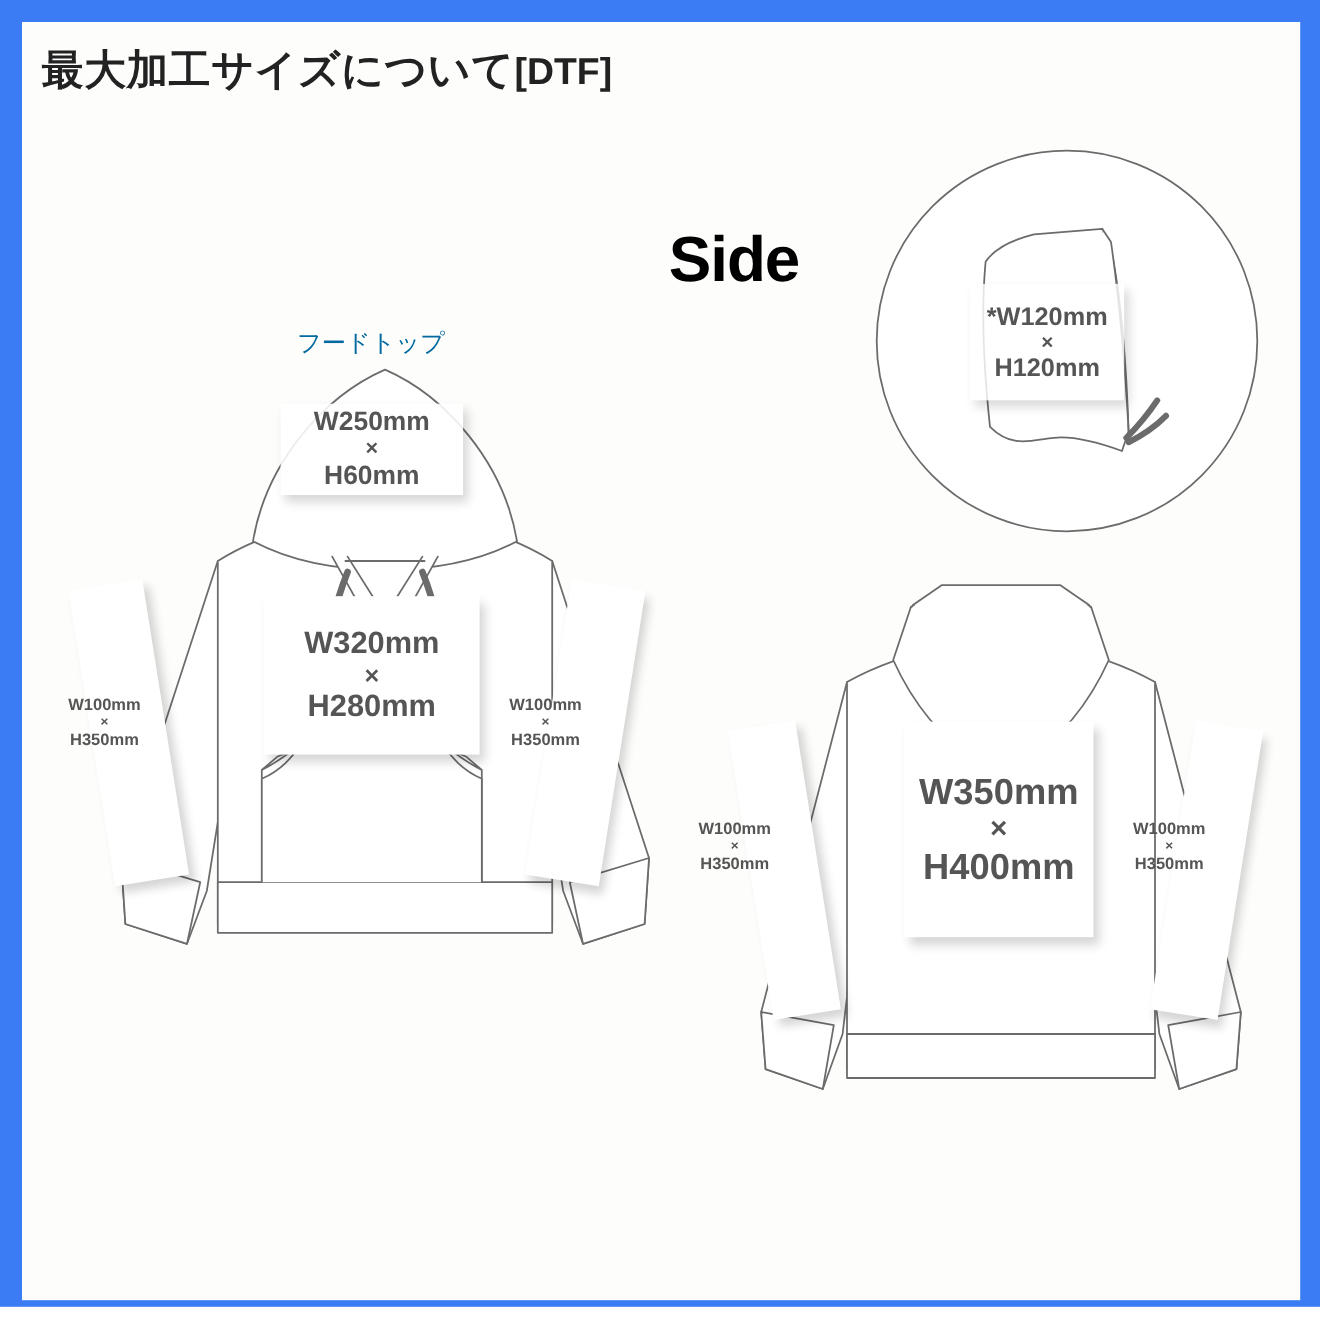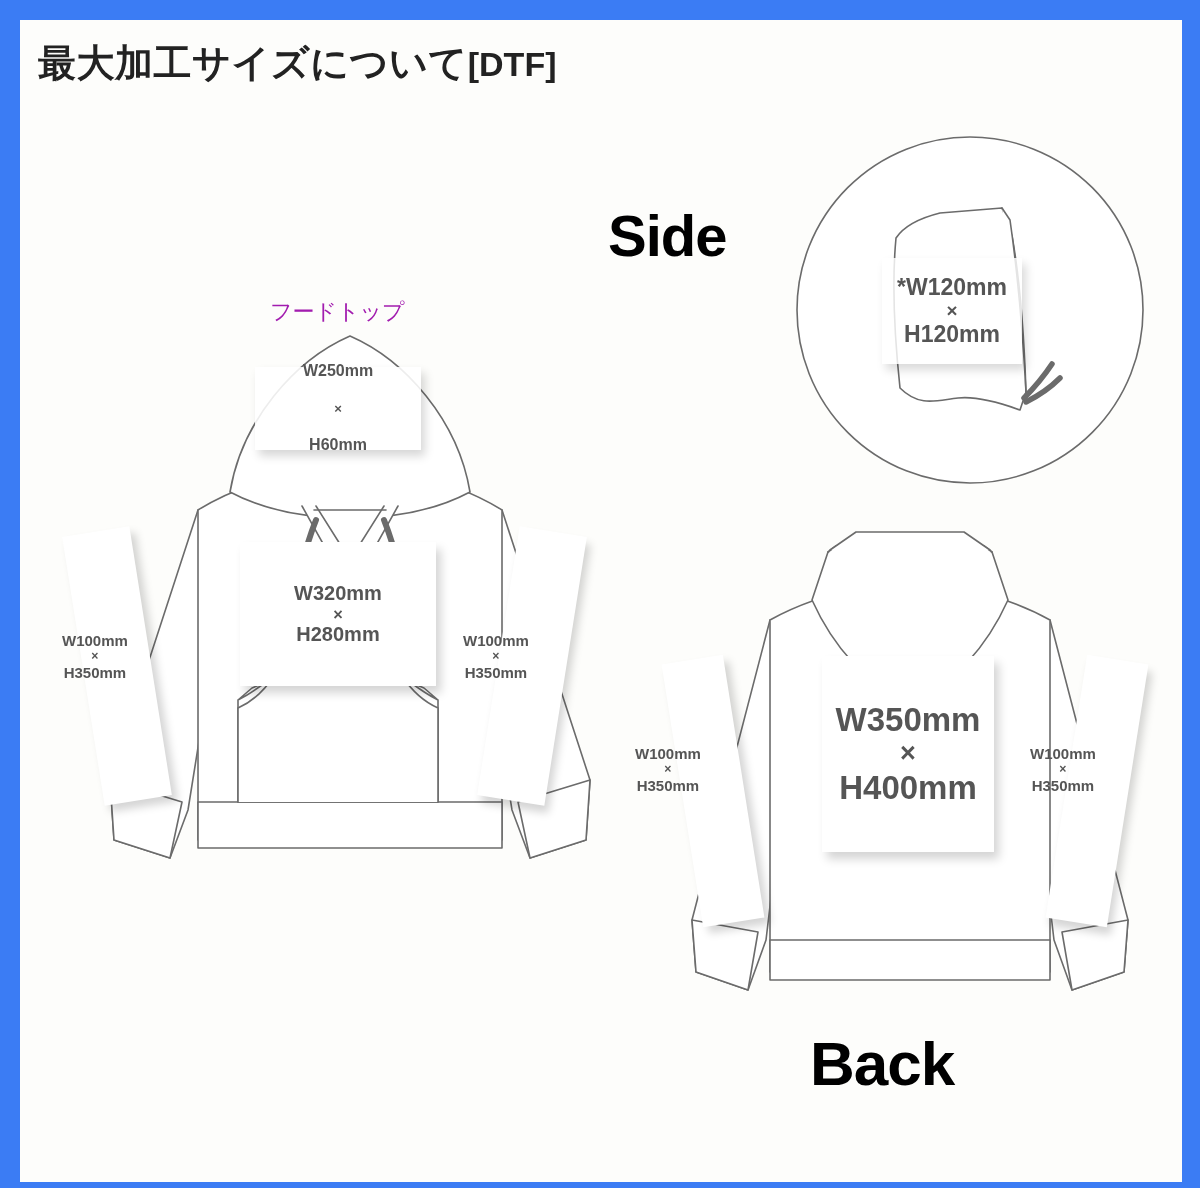--- a/index.html
+++ b/index.html
@@ -55,21 +55,21 @@
     color: #000000;
     letter-spacing: -1px;
   }
   #label-front { left: 218px; top: 898px; }
   #label-back  { left: 790px; top: 1008px; }
   #label-side  { left: 548px; top: 182px; font-size: 58px; margin-left: 40px; }
 
   
   .jp-note {
     position: absolute;
-    color: #a21caf;
+    color: #0369a1;
     font-size: 21px;
     line-height: 1.38;
     font-weight: 500;
     white-space: nowrap;
   }
   #note-hoodtop { left: 250px; top: 277px; font-size: 22px; }
   #note-hoodside { left: 552px; top: 268px; }
 
   
   .print-box {
@@ -85,28 +85,27 @@
     line-height: 1.16;
     text-align: center;
     box-sizing: border-box;
   }
   .print-box .ln { display:block; }
   .print-box .x { font-size: 0.82em; line-height: 1.0; margin: 1px 0; }
 
   
   #pb-hood-top {
     left: 235px; top: 347px; width: 166px; height: 83px;
-    font-size: 16px; background: rgba(255,255,255,0.88);
+    font-size: 24px; background: rgba(255,255,255,0.88);
     box-shadow: 4px 6px 9px rgba(0,0,0,0.16);
-    gap: 20px;
   }
   
   #pb-front-chest {
     left: 220px; top: 522px; width: 196px; height: 144px;
-    font-size: 20px;
+    font-size: 28px;
   }
   
   #pb-sleeve-fl {
     left: 63px; top: 510px; width: 68px; height: 272px;
     transform: rotate(-9deg);
     transform-origin: 50% 50%;
   }
   
   #pb-sleeve-fr {
     left: 478px; top: 510px; width: 68px; height: 272px;
@@ -242,21 +241,20 @@
       <g fill="none" stroke="#6b6b6b" stroke-width="5.5" stroke-linecap="round">
         <path d="M244,278 C 254,268 264,256 272,244"></path>
         <path d="M246,282 C 258,276 270,268 280,258"></path>
       </g>
     </svg>
 
     <div class="jp-note" id="note-hoodtop">フードトップ</div>
 
 
     <div class="view-label" id="label-side">Side</div>
-    <div class="view-label" id="label-back">Back</div>
 
     <div class="print-box" id="pb-side">
       <span class="ln">*W120mm</span>
       <span class="x">×</span>
       <span class="ln">H120mm</span>
     </div>
 
     <div class="print-box" id="pb-hood-top">
       <span class="ln">W250mm</span>
       <span class="x">×</span>

